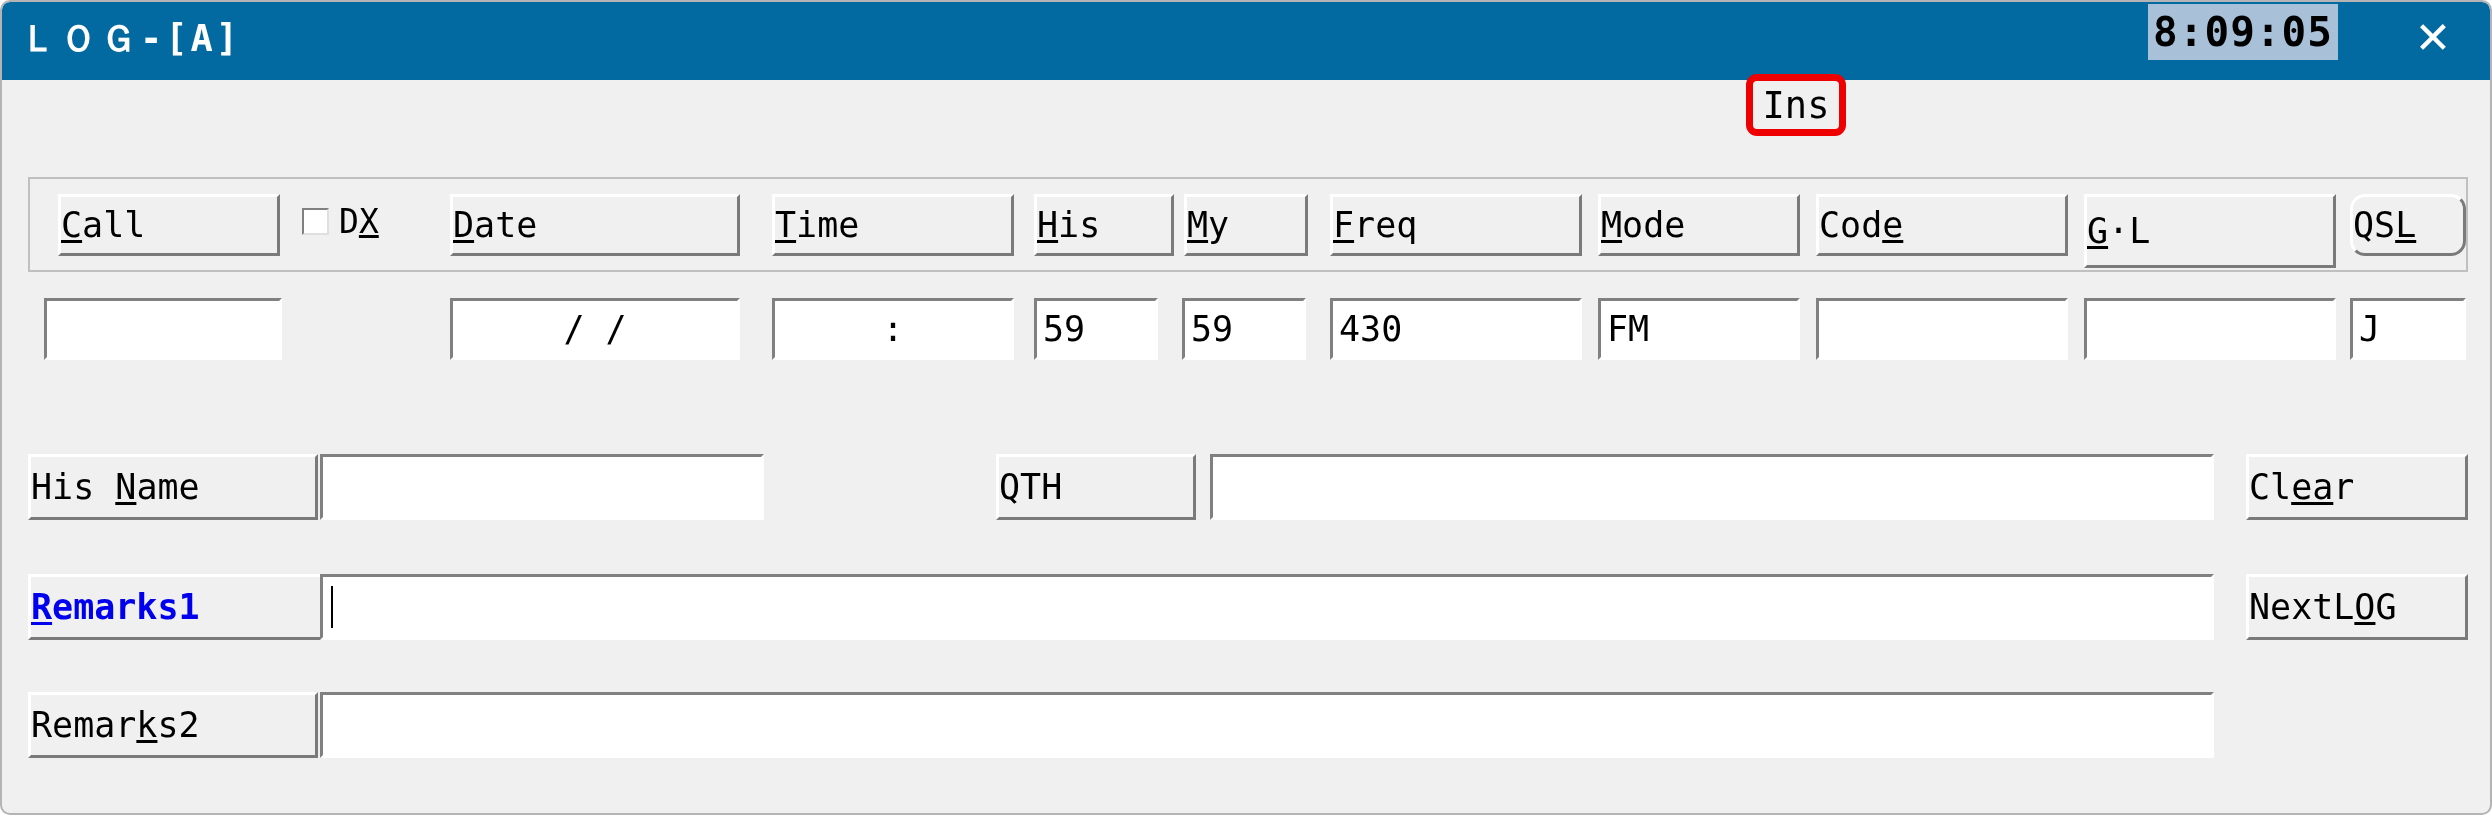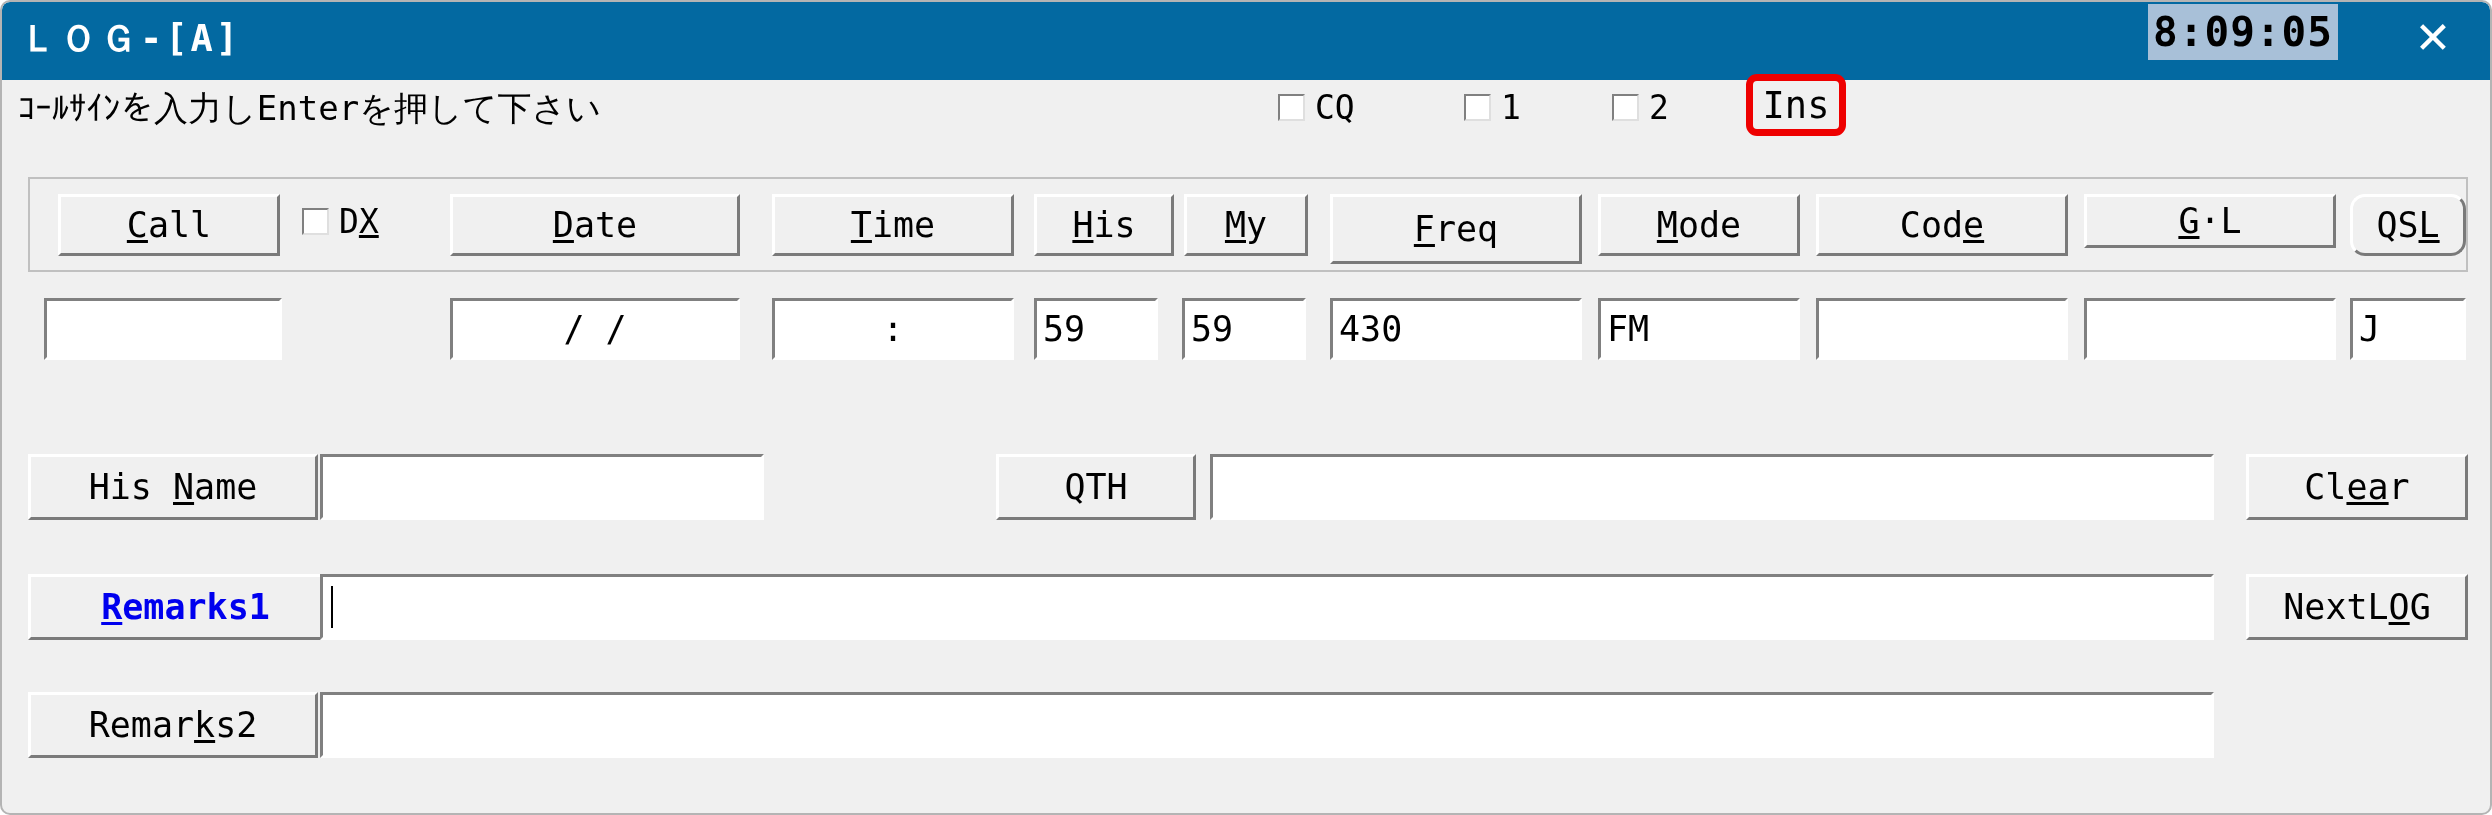--- a/index.html
+++ b/index.html
@@ -138,21 +138,20 @@
 
   
   .btn {
     background: #f0f0f0;
     border-top: 3px solid #ffffff;
     border-left: 3px solid #ffffff;
     border-right: 3px solid #7a7a7a;
     border-bottom: 3px solid #7a7a7a;
     display: flex;
     align-items: center;
-    justify-content: center;
     font-size: 35px;
     color: #000000;
     cursor: pointer;
     white-space: nowrap;
     font-family: "DejaVu Sans Mono", "Liberation Mono", monospace;
     position: absolute;
     overflow: hidden;
     line-height: 1;
   }
   .btn u { text-decoration: underline; text-underline-offset: 3px; }
@@ -195,36 +194,20 @@
 <body>
 
 <div class="window">
 
   <div class="titlebar">
     <div class="title-text">ＬＯＧ-[A]</div>
     <div class="clock">8:09:05</div>
     <div class="close-btn">✕</div>
   </div>
 
-  <div class="instr-row">
-    <div class="instr-text">ｺｰﾙｻｲﾝを入力しEnterを押して下さい</div>
-
-    <div class="cb-group" style="left:1276px;">
-      <div class="cbox"></div>
-      <div class="cb-label">CQ</div>
-    </div>
-    <div class="cb-group" style="left:1462px;">
-      <div class="cbox"></div>
-      <div class="cb-label">1</div>
-    </div>
-    <div class="cb-group" style="left:1610px;">
-      <div class="cbox"></div>
-      <div class="cb-label">2</div>
-    </div>
-  </div>
 
   <div class="ins-badge">
     <span>Ins</span>
   </div>
 
   <div class="group-panel"></div>
 
   <div class="btn" style="left:56px;  top:192px; width:222px; height:62px;">
       <span><u>C</u>all</span>
     </div>
@@ -239,30 +222,30 @@
     </div>
   <div class="btn" style="left:770px;  top:192px; width:242px; height:62px;">
       <span><u>T</u>ime</span>
     </div>
   <div class="btn" style="left:1032px; top:192px; width:140px; height:62px;">
       <span><u>H</u>is</span>
     </div>
   <div class="btn" style="left:1182px; top:192px; width:124px; height:62px;">
       <span><u>M</u>y</span>
     </div>
-  <div class="btn" style="left:1328px; top:192px; width:252px; height:70px;">
+  <div class="btn" style="left:1328px; top:192px; width:252px; height:62px;">
       <span><u>F</u>req</span>
     </div>
   <div class="btn" style="left:1596px; top:192px; width:202px; height:62px;">
       <span><u>M</u>ode</span>
     </div>
   <div class="btn" style="left:1814px; top:192px; width:252px; height:62px;">
       <span>Cod<u>e</u></span>
     </div>
-  <div class="btn" style="left:2082px; top:192px; width:252px; height:54px;">
+  <div class="btn" style="left:2082px; top:192px; width:252px; height:74px;">
       <span><u>G</u>·L</span>
     </div>
   <div class="btn" style="left:2348px; top:192px; width:116px; height:62px;border-radius:15px;">
       <span>QS<u>L</u></span>
     </div>
 
   <div class="tin" style="left:42px;   top:296px; width:238px; height:62px;"></div>
   <div class="tin center" style="left:448px;  top:296px; width:290px; height:62px;">  /  /  </div>
   <div class="tin center" style="left:770px;  top:296px; width:242px; height:62px;">:</div>
   <div class="tin" style="left:1032px; top:296px; width:124px; height:62px;">59</div>

